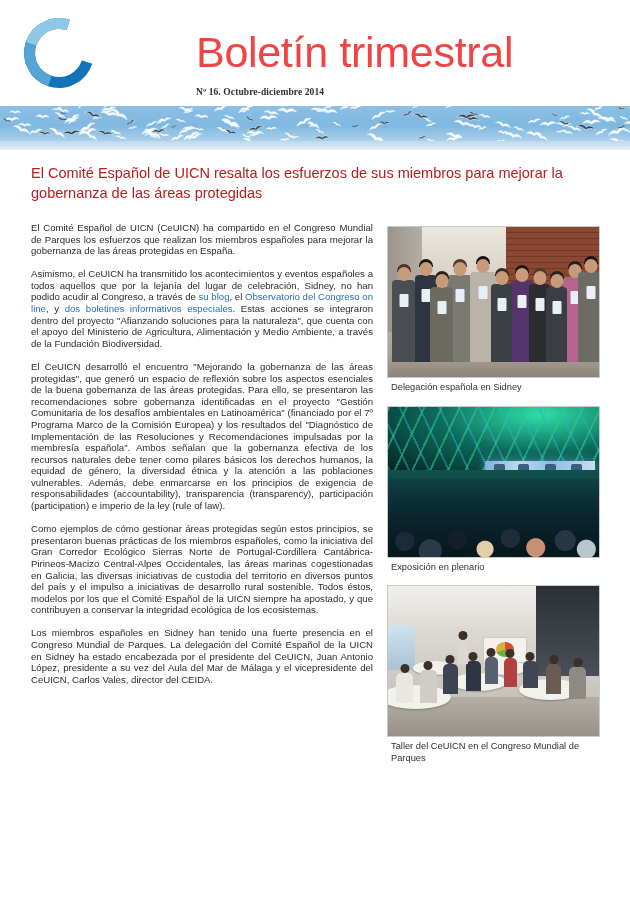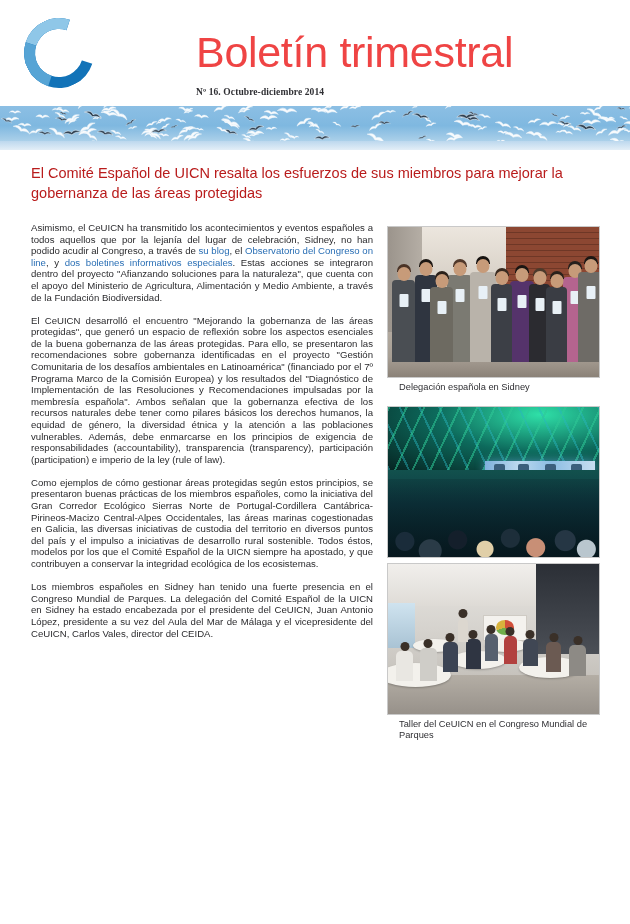--- a/index.html
+++ b/index.html
@@ -153,21 +153,21 @@
     border: 1px solid #c9c9c9;
     box-sizing: border-box;
     overflow: hidden;
     position: relative;
   }
   .caption {
     font-family: "Liberation Sans", sans-serif;
     font-size: 9.3px;
     line-height: 11.5px;
     color: #2f2f33;
-    margin: 4px 0 12px 12px;
+    margin: 4px 0 12px 4px;
   }
 
   
   .ph1 { background: linear-gradient(to bottom, #cfc6bb 0%, #bdb4a9 55%, #9e968c 100%); }
   .ph1 .brick {
     position: absolute; right: 0; top: 0; width: 44%; height: 66%;
     background:
       repeating-linear-gradient(to bottom, #8c4732 0px, #8c4732 5px, #6e3726 5px, #6e3726 6px),
       repeating-linear-gradient(to right, rgba(255,255,255,0.10) 0px, rgba(255,255,255,0.10) 1px, transparent 1px, transparent 13px);
   }
@@ -438,20 +438,21 @@
         <path d="M0,0 C2.5,-2.4 5,-2.8 7,-0.6 C9,-2.8 11.5,-2.4 14,0 C11,-0.9 9,-0.2 7,1.1 C5,-0.2 3,-0.9 0,0 Z" transform="translate(171.3,34.7) rotate(-22.6) scale(0.93)" fill="#ffffff"></path>
         <path d="M0,0 C2.5,-2.4 5,-2.8 7,-0.6 C9,-2.8 11.5,-2.4 14,0 C11,-0.9 9,-0.2 7,1.1 C5,-0.2 3,-0.9 0,0 Z" transform="translate(456.8,11.3) rotate(-1.5) scale(1.39)" fill="#2c3c4c"></path>
       </g>
   </svg>
   <div class="sea-strip"></div>
 </div>
 
 <div class="headline">El Comité Español de UICN resalta los esfuerzos de sus miembros para mejorar la gobernanza de las áreas protegidas</div>
 
 <div class="col-left">
+  <p class="para"><span>El Comité Español de UICN (CeUICN) ha compartido en el Congreso Mundial de Parques los esfuerzos que realizan los miembros españoles para mejorar la gobernanza de las áreas protegidas en España.</span></p>
   <p class="para"><span>Asimismo, el CeUICN ha transmitido los acontecimientos y eventos españoles a todos aquellos que por la lejanía del lugar de celebración, Sidney, no han podido acudir al Congreso, a través de </span><span class="lnk">su blog</span><span>, el </span><span class="lnk">Observatorio del Congreso on line</span><span>, y </span><span class="lnk">dos boletines informativos especiales</span><span>. Estas acciones se integraron dentro del proyecto "Afianzando soluciones para la naturaleza", que cuenta con el apoyo del Ministerio de Agricultura, Alimentación y Medio Ambiente, a través de la Fundación Biodiversidad.</span></p>
   <p class="para"><span>El CeUICN desarrolló el encuentro "Mejorando la gobernanza de las áreas protegidas", que generó un espacio de reflexión sobre los aspectos esenciales de la buena gobernanza de las áreas protegidas. Para ello, se presentaron las recomendaciones sobre gobernanza identificadas en el proyecto "Gestión Comunitaria de los desafíos ambientales en Latinoamérica" (financiado por el 7º Programa Marco de la Comisión Europea) y los resultados del "Diagnóstico de Implementación de las Resoluciones y Recomendaciones impulsadas por la membresía española". Ambos señalan que la gobernanza efectiva de los recursos naturales debe tener como pilares básicos los derechos humanos, la equidad de género, la diversidad étnica y la atención a las poblaciones vulnerables. Además, debe enmarcarse en los principios de exigencia de responsabilidades (accountability), transparencia (transparency), participación (participation) e imperio de la ley (rule of law).</span></p>
   <p class="para"><span>Como ejemplos de cómo gestionar áreas protegidas según estos principios, se presentaron buenas prácticas de los miembros españoles, como la iniciativa del Gran Corredor Ecológico Sierras Norte de Portugal-Cordillera Cantábrica- Pirineos-Macizo Central-Alpes Occidentales, las áreas marinas cogestionadas en Galicia, las diversas iniciativas de custodia del territorio en diversos puntos del país y el impulso a iniciativas de desarrollo rural sostenible. Todos éstos, modelos por los que el Comité Español de la UICN siempre ha apostado, y que contribuyen a conservar la integridad ecológica de los ecosistemas.</span></p>
   <p class="para"><span>Los miembros españoles en Sidney han tenido una fuerte presencia en el Congreso Mundial de Parques. La delegación del Comité Español de la UICN en Sidney ha estado encabezada por el presidente del CeUICN, Juan Antonio López, presidente a su vez del Aula del Mar de Málaga y el vicepresidente del CeUICN, Carlos Vales, director del CEIDA.</span></p>
 </div>
 
 <div class="col-right">
 
   <div class="photo-block">
     <div class="photo ph1">
@@ -525,20 +526,21 @@
       <div class="roof"></div>
       <div class="screen">
         <i style="left:8%"></i>
           <i style="left:30%"></i>
           <i style="left:55%"></i>
           <i style="left:78%"></i>
       </div>
       <div class="hall"></div>
       <div class="crowd"></div>
     </div>
+    <div class="caption">Exposición en plenario</div>
   </div>
 
   <div class="photo-block">
     <div class="photo ph3">
       <div class="ceil"></div>
       <div class="window"></div>
       <div class="dark-right"></div>
       <div class="proj">
           <div class="pie"></div>
         </div>

